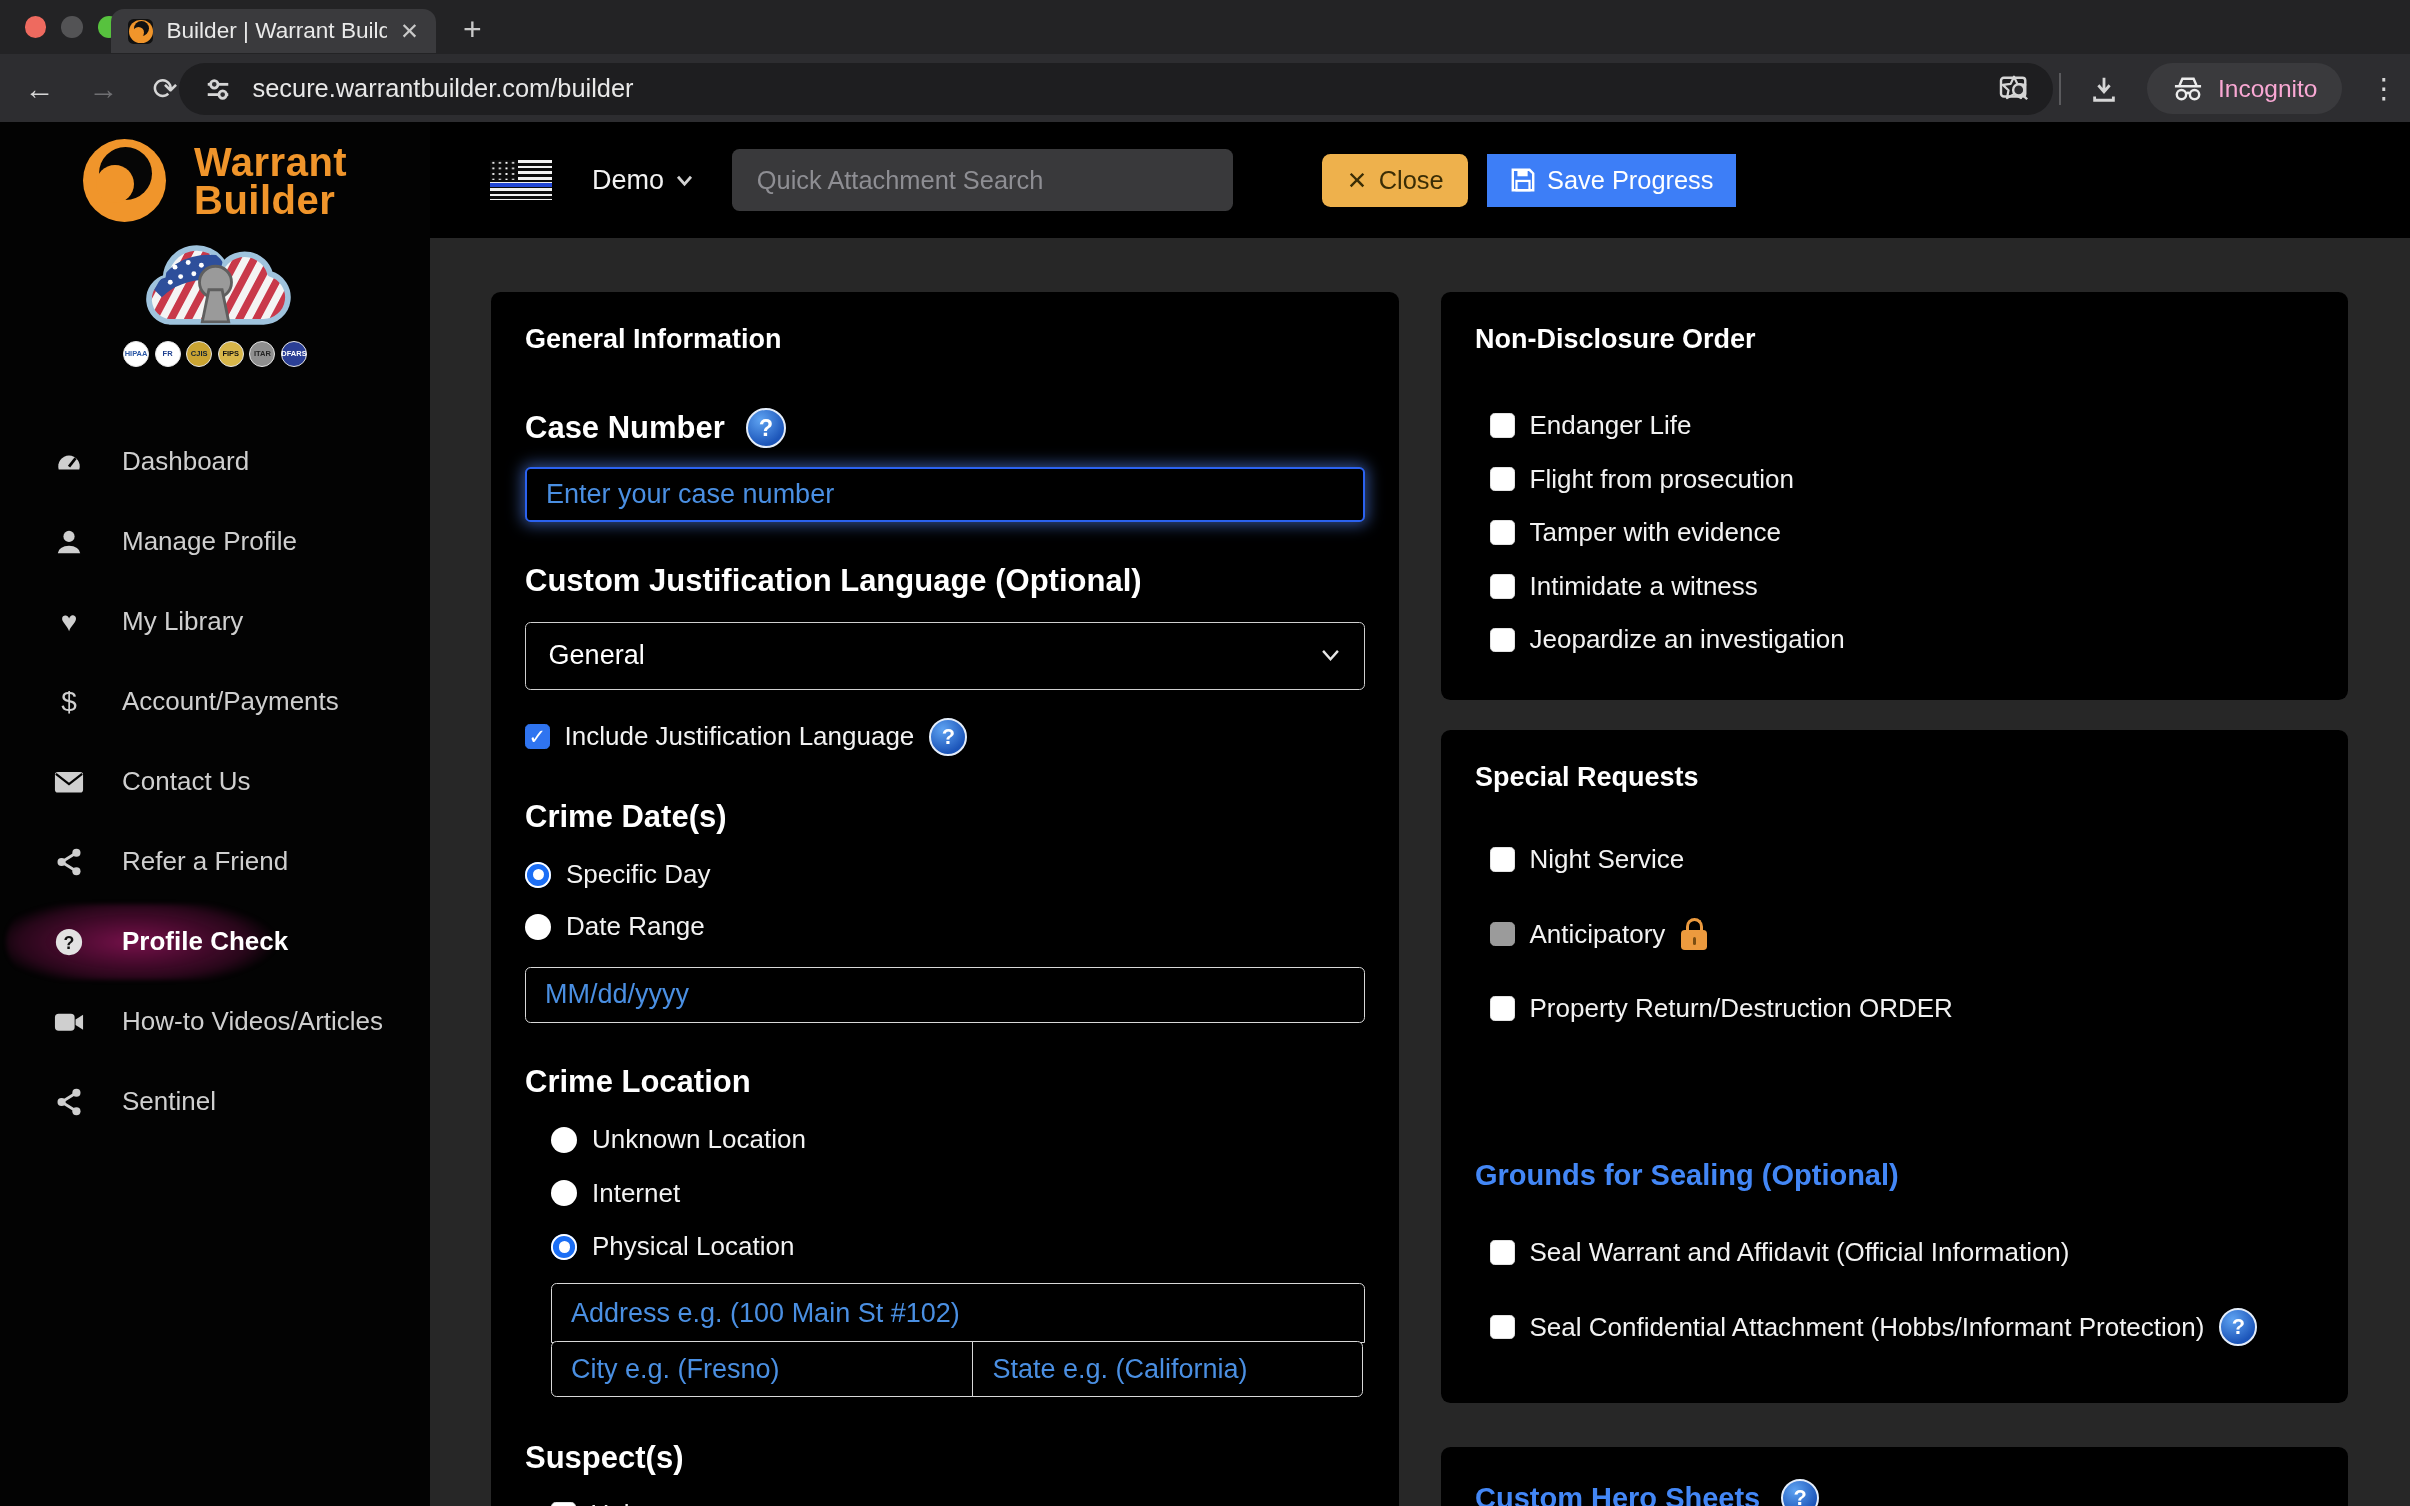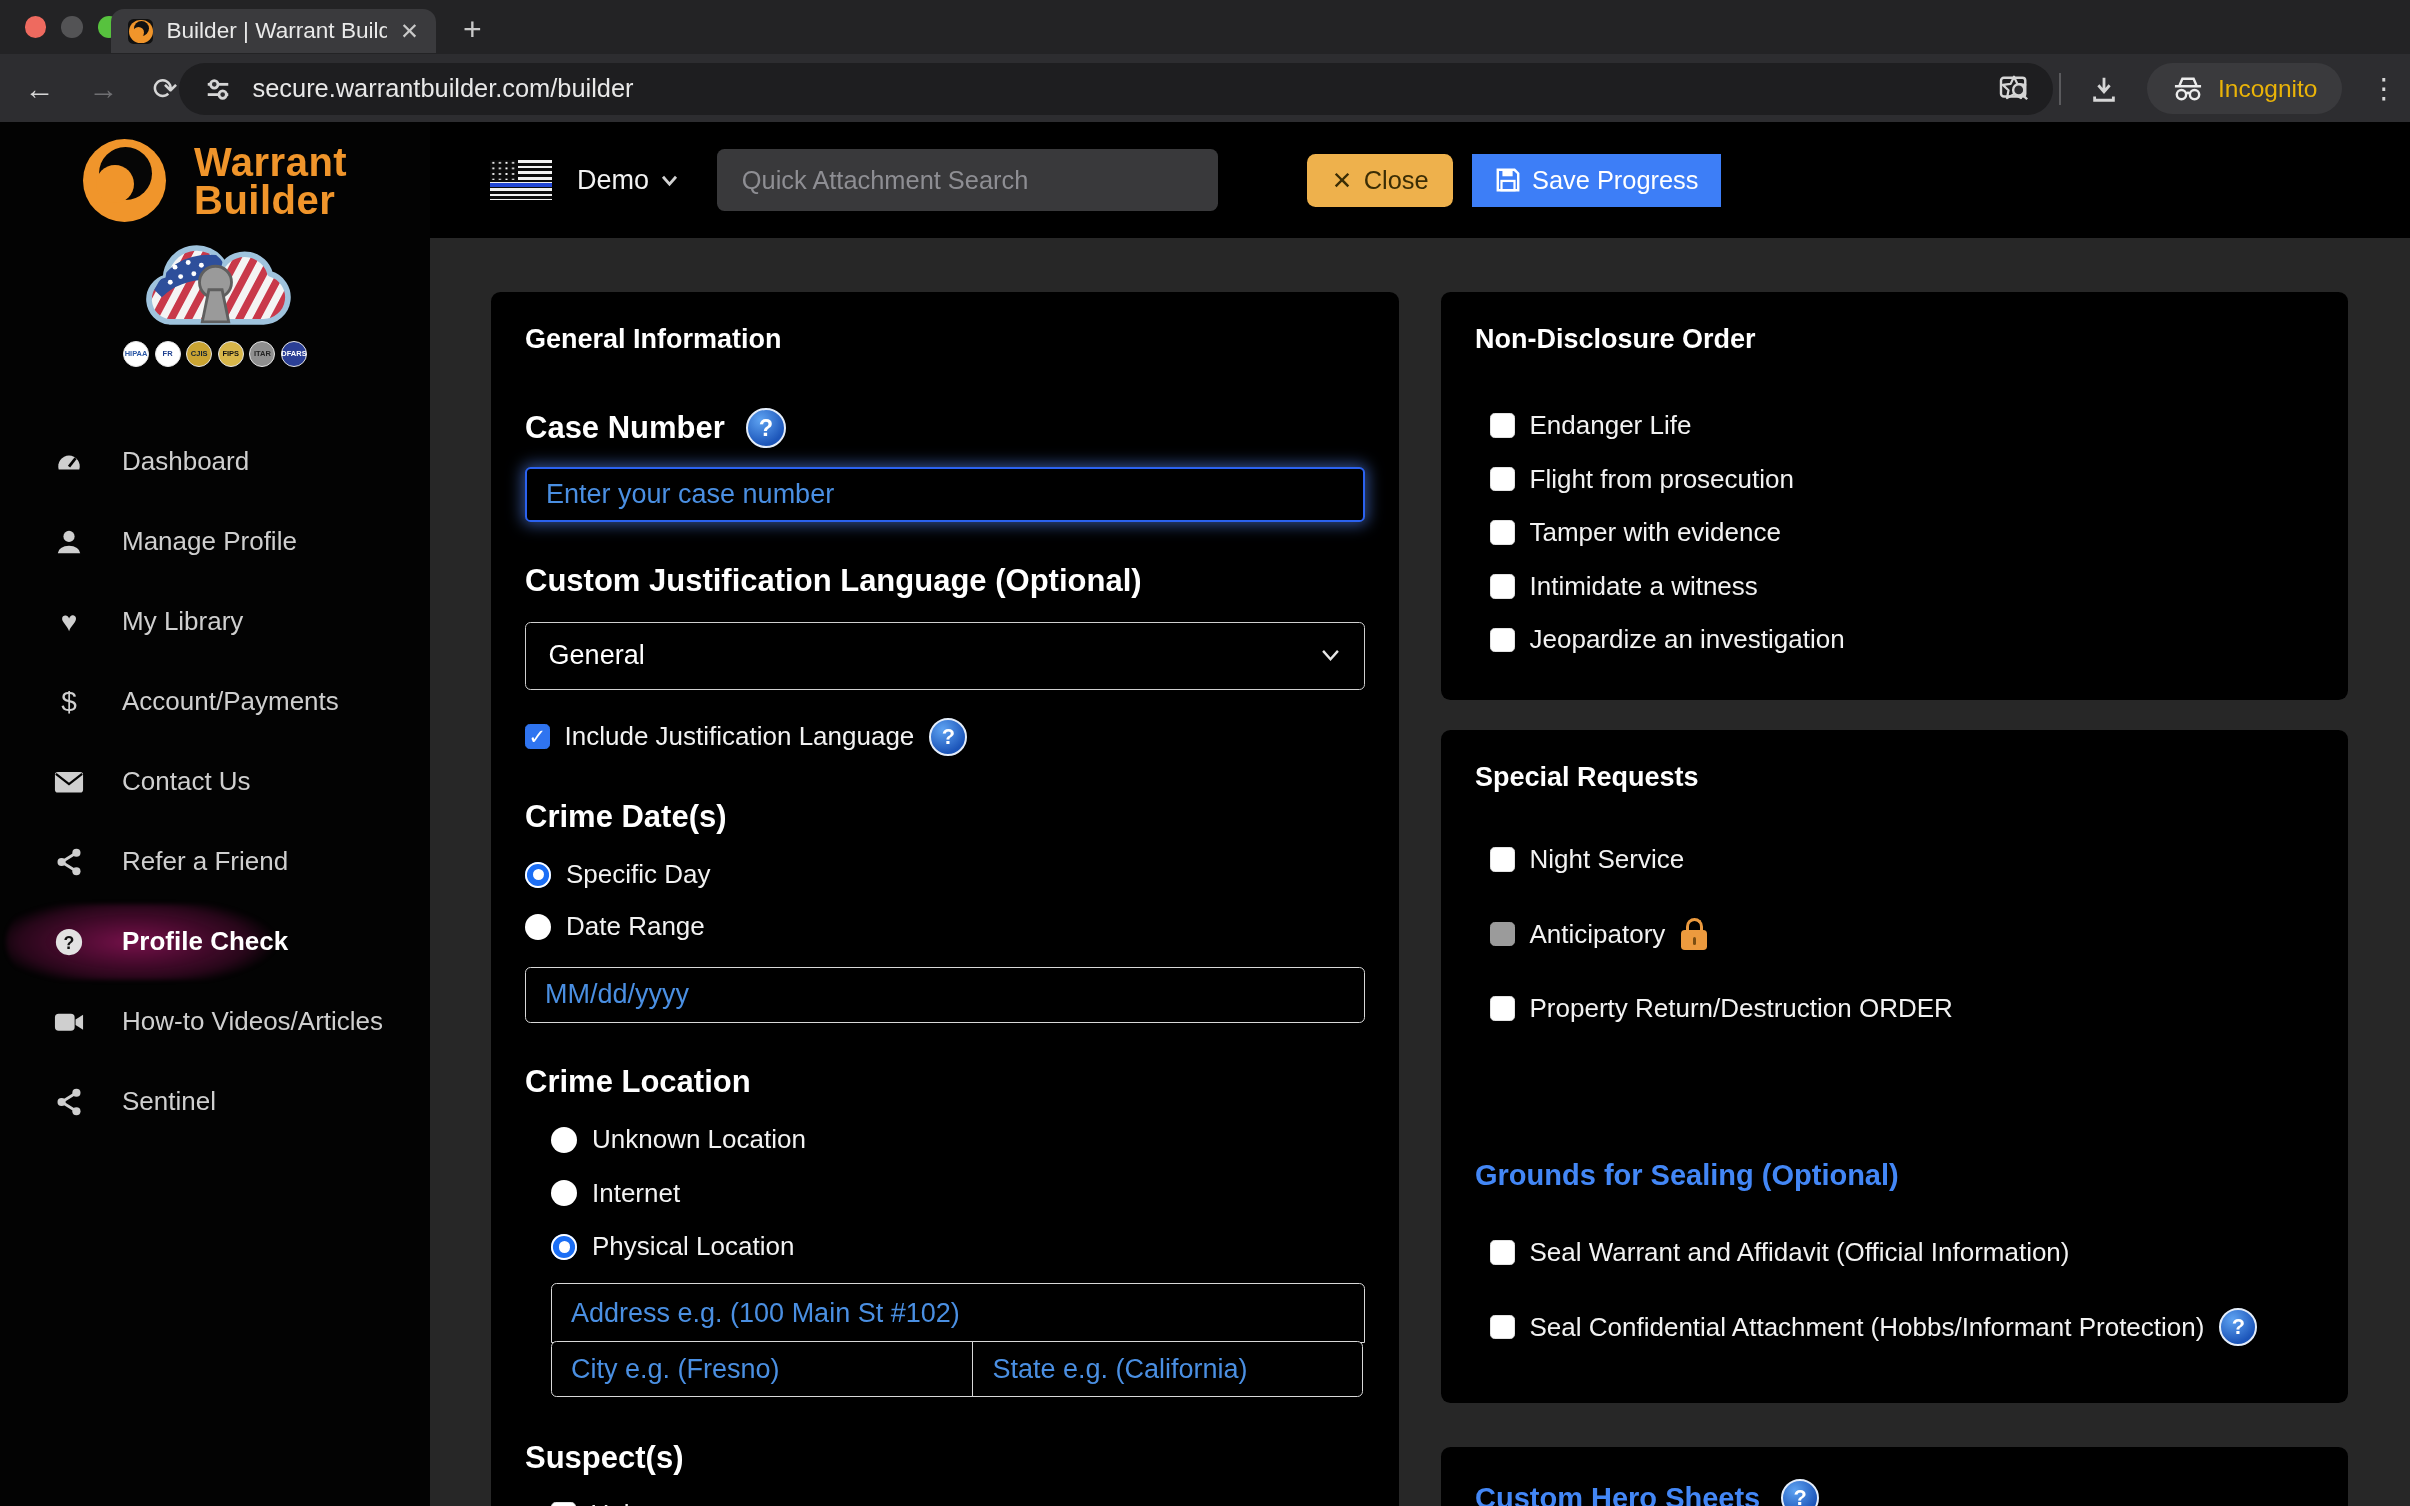--- a/index.html
+++ b/index.html
@@ -25,21 +25,21 @@
   .navicons { position:absolute; left:24.5px; top:0; height:69px; display:flex; align-items:center; gap:34px; }
   .nav-ic { font-size:30px; color:#d6d6d6; }
   .nav-ic.dim { color:#6f6f72; }
   .omnibox { position:absolute; left:179px; top:8.5px; width:1874px; height:52px; background:#1e1e20;
              border-radius:26px; display:flex; align-items:center; padding:0 24.5px; gap:21px; }
   .url-text { color:#e8e8e8; font-size:25.4px; }
   .ob-star { position:absolute; right:382px; top:19px; }
   .tb-right { position:absolute; right:13px; top:0; height:69px; display:flex; align-items:center; gap:28px; }
   .tb-divider { width:1.9px; height:32px; background:#5a5a5d; }
   .incog-pill { height:51px; background:#3a3a3d; border-radius:25.4px; display:flex; align-items:center;
-                gap:13px; padding:0 24.5px; color:#eab308; font-size:24.5px; }
+                gap:13px; padding:0 24.5px; color:#f9a8d4; font-size:24.5px; }
   .kebab { color:#d6d6d6; font-size:28px; letter-spacing:0; }
 
   
   .app { position:absolute; left:0; top:122px; width:2411px; height:1384px; background:#272727; }
 
   
   .sidebar { position:absolute; left:0; top:0; width:430px; height:1384px; background:#030303; }
   .logo-row { display:flex; align-items:center; gap:28px; padding:17px 0 7.5px 83px; }
   .logo-mark { width:83px; height:83px; border-radius:50%; background:#f0952b; position:relative; flex:0 0 83px;}
   .logo-mark .m1{position:absolute; left:16px; top:7.5px; width:53px; height:53px; border-radius:50%; background:#060606;}
@@ -64,21 +64,21 @@
   .nav-item > * { position:relative; }
 
   
   .app-header { position:absolute; left:430px; top:0; width:1980px; height:116px; background:#000;
                 display:flex; align-items:center; }
   .flag { width:62px; height:40px; margin-left:60px; position:relative; overflow:hidden;
           background:repeating-linear-gradient(180deg,#f2f2f2 0 2.8px,#0c0c0c 2.8px 5.6px); }
   .flag .blue { position:absolute; left:0; right:0; top:22.6px; height:4.7px; background:#2247d6; }
   .flag .canton { position:absolute; left:0; top:0; width:28px; height:20px; background:#0c0c0c;
           background-image:radial-gradient(#fff 0.9px, transparent 1.3px); background-size:6.6px 5.6px; }
-  .org { display:flex; align-items:center; gap:11.3px; margin-left:25px; color:#f2f2f2; font-size:27px; }
+  .org { display:flex; align-items:center; gap:11.3px; margin-left:40px; color:#f2f2f2; font-size:27px; }
   .hdr-search { margin-left:38px; width:501px; height:62px; background:#39393b; border:none; border-radius:7.5px;
                 color:#e8e8e8; font-size:25.4px; padding:0 24.5px; outline:none; font-family:inherit;}
   .hdr-search::placeholder { color:#8e8e93; }
   .btn-close { margin-left:89px; height:53px; background:#eeb14c; border:none; border-radius:8.5px;
                color:#3a2d05; font-size:25.4px; padding:0 24.5px; display:flex; align-items:center; gap:11.3px;
                font-family:inherit; cursor:pointer; }
   .btn-close .x { font-weight:bold; font-size:24.5px; }
   .btn-save { margin-left:19px; height:53px; background:#3d7ef7; border:none; border-radius:0;
               color:#fff; font-size:25.4px; padding:0 22.6px; display:flex; align-items:center; gap:11.3px;
               font-family:inherit; cursor:pointer; }

